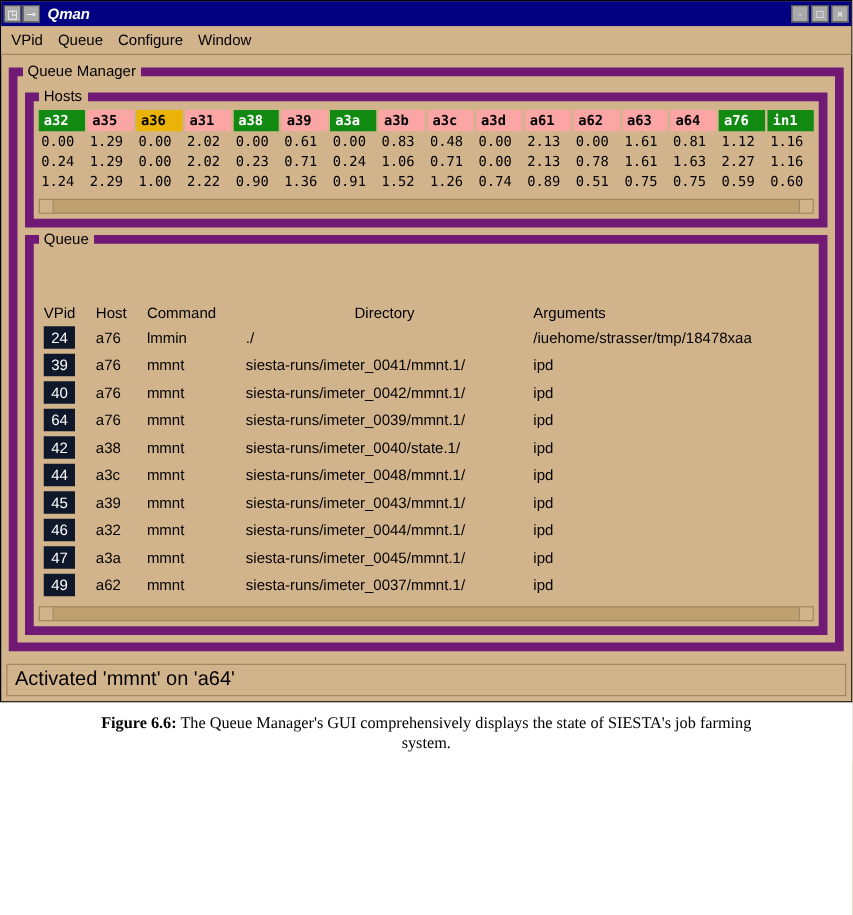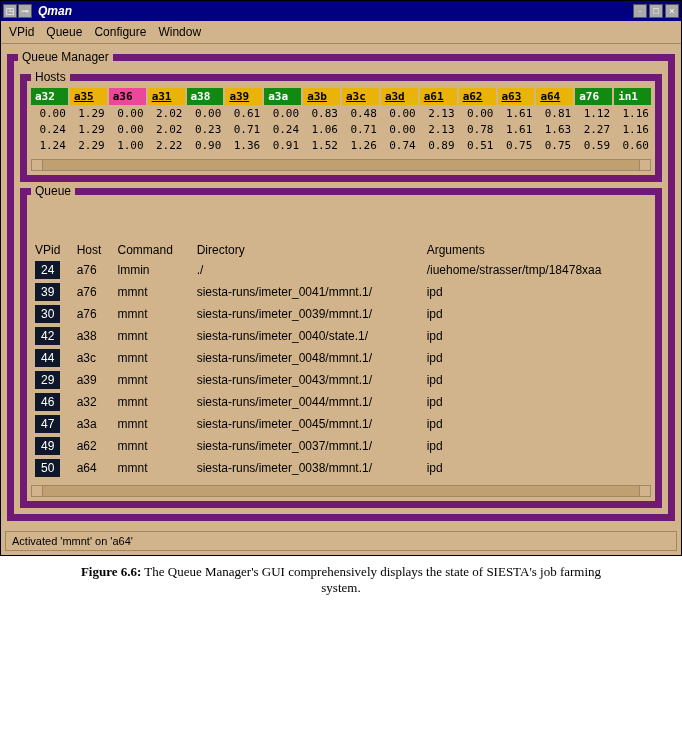--- a/index.html
+++ b/index.html
@@ -10,32 +10,32 @@
   .tb-icon { width: 14px; height: 14px; background: #aaa; border: 1px solid #555; display:flex; align-items:center; justify-content:center; font-size:9px; }
   .tb-title { flex: 1; font-weight: bold; padding-left: 4px; font-style: italic; }
   .tb-right { display: flex; gap: 2px; padding-right: 2px; }
   .menubar { display: flex; gap: 12px; padding: 4px 8px; background: #d2b48c; border-bottom: 1px solid #a08860; }
   .menubar span { cursor: default; }
   .content { padding: 4px; }
   fieldset { border: 7px solid #701a75; margin: 2px; padding: 4px; }
   legend { padding: 0 4px; }
   .hosts-grid { display: grid; grid-template-columns: repeat(16, 1fr); gap: 1px 2px; font-family: monospace; font-size: 11px; }
   .host-tag { color: #000; padding: 2px 4px; font-weight: bold; text-align: left; }
-  .host-val { text-align: right; padding: 1px 2px; }
+  .host-val { text-align: left; padding: 1px 2px; }
   .status-green { background: #128a12; color: #fff; }
-  .status-red { background: #eab308; color: #000; text-decoration: underline; }
-  .status-yellow { background: #ec4899; color: #000; }
+  .status-red { background: #fca5a5; color: #000; }
+  .status-yellow { background: #eab308; color: #000; }
   .hscroll { margin-top: 6px; height: 12px; background: #c0a070; border: 1px solid #a08860; position: relative; }
   .hscroll::before { content:""; position:absolute; left:0; top:0; width:10px; height:100%; background:#d2b48c; border-right:1px solid #a08860;}
   .hscroll::after { content:""; position:absolute; right:0; top:0; width:10px; height:100%; background:#d2b48c; border-left:1px solid #a08860;}
   .queue-table { width: 100%; font-family: Liberation Sans, sans-serif; font-size: 12px; border-collapse: collapse; margin-top: 39px; }
   .queue-table th { text-align: left; font-weight: normal; padding: 2px 4px; }
   .queue-table td { padding: 2px 4px; vertical-align: middle; }
   .vpid { background: #0f172a; color: #fff; text-align: left; padding: 2px 6px; display: inline-block; min-width: 24px; }
-  .statusbar { border: 1px solid #a08860; margin: 4px; padding: 3px 6px; font-size: 11px; }
+  .statusbar { border: 1px solid #a08860; margin: 4px; padding: 3px 6px; font-size: 16px; }
   .caption { text-align: center; padding: 8px 60px; font-family: serif; font-size: 13px; background:#fff; }
   .caption .fignum { font-weight: bold; }
 </style>
 </head>
 <body>
 
 <div class="window">
   <div class="titlebar">
     <div class="tb-icons">
       <span class="tb-icon">◳</span>
@@ -132,62 +132,69 @@
       </fieldset>
 
       <fieldset>
         <legend>Queue</legend>
         <table class="queue-table">
           <thead>
             <tr>
               <th>VPid</th>
               <th>Host</th>
               <th>Command</th>
-              <th style="width:230px;">Directory</th>
+              <th style="width:230px;text-align:center;">Directory</th>
               <th>Arguments</th>
             </tr>
           </thead>
           <tbody id="queue-body">
               <tr>
                 <td><span class="vpid">24</span></td>
                 <td>a76</td>
                 <td>lmmin</td>
                 <td>./</td>
                 <td>/iuehome/strasser/tmp/18478xaa</td>
               </tr>
               <tr>
                 <td><span class="vpid">39</span></td>
                 <td>a76</td>
                 <td>mmnt</td>
                 <td>siesta-runs/imeter_0041/mmnt.1/</td>
                 <td>ipd</td>
               </tr>
               <tr>
-                <td><span class="vpid">30</span></td>
+                <td><span class="vpid">40</span></td>
+                <td>a76</td>
+                <td>mmnt</td>
+                <td>siesta-runs/imeter_0042/mmnt.1/</td>
+                <td>ipd</td>
+              </tr>
+              <tr>
+                <td><span class="vpid">64</span></td>
                 <td>a76</td>
                 <td>mmnt</td>
                 <td>siesta-runs/imeter_0039/mmnt.1/</td>
                 <td>ipd</td>
               </tr>
               <tr>
                 <td><span class="vpid">42</span></td>
                 <td>a38</td>
                 <td>mmnt</td>
                 <td>siesta-runs/imeter_0040/state.1/</td>
                 <td>ipd</td>
               </tr>
               <tr>
                 <td><span class="vpid">44</span></td>
                 <td>a3c</td>
                 <td>mmnt</td>
                 <td>siesta-runs/imeter_0048/mmnt.1/</td>
                 <td>ipd</td>
               </tr>
               <tr>
-                <td><span class="vpid">29</span></td>
+                <td><span class="vpid">45</span></td>
                 <td>a39</td>
                 <td>mmnt</td>
                 <td>siesta-runs/imeter_0043/mmnt.1/</td>
                 <td>ipd</td>
               </tr>
               <tr>
                 <td><span class="vpid">46</span></td>
                 <td>a32</td>
                 <td>mmnt</td>
                 <td>siesta-runs/imeter_0044/mmnt.1/</td>
@@ -198,27 +205,20 @@
                 <td>a3a</td>
                 <td>mmnt</td>
                 <td>siesta-runs/imeter_0045/mmnt.1/</td>
                 <td>ipd</td>
               </tr>
               <tr>
                 <td><span class="vpid">49</span></td>
                 <td>a62</td>
                 <td>mmnt</td>
                 <td>siesta-runs/imeter_0037/mmnt.1/</td>
-                <td>ipd</td>
-              </tr>
-              <tr>
-                <td><span class="vpid">50</span></td>
-                <td>a64</td>
-                <td>mmnt</td>
-                <td>siesta-runs/imeter_0038/mmnt.1/</td>
                 <td>ipd</td>
               </tr>
             </tbody>
         </table>
         <div class="hscroll"></div>
       </fieldset>
 
     </fieldset>
   </div>
 

